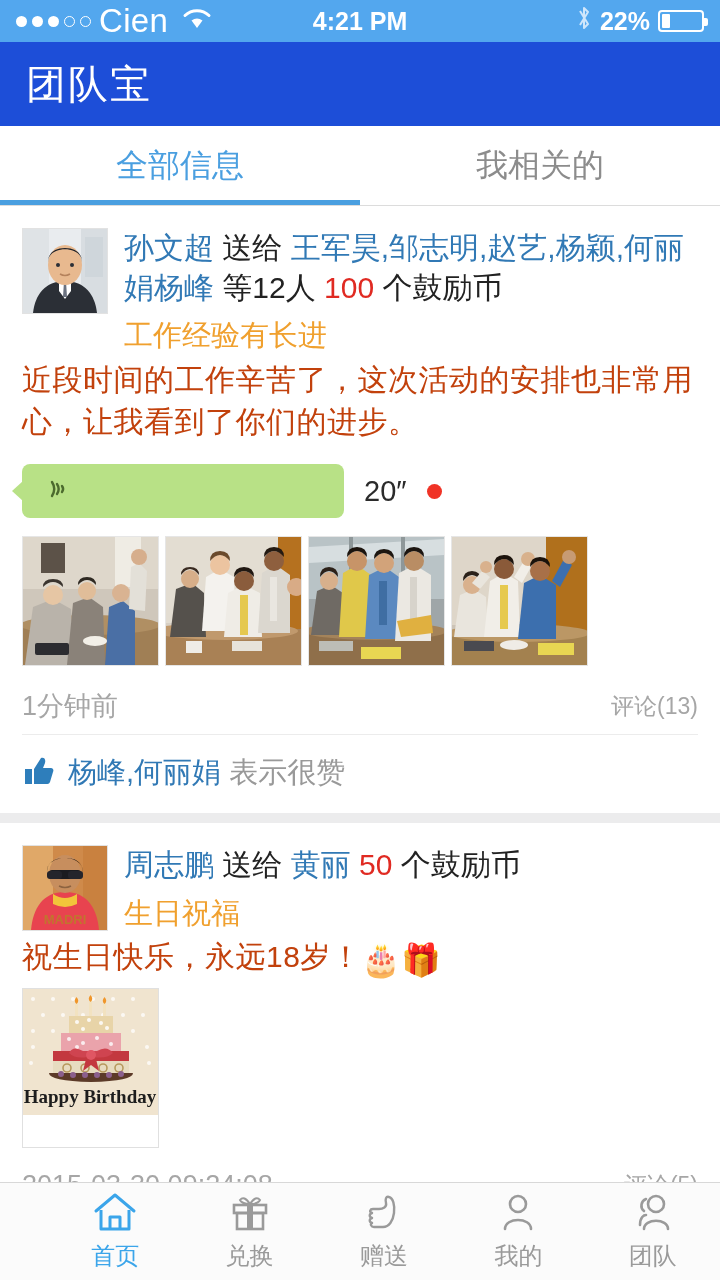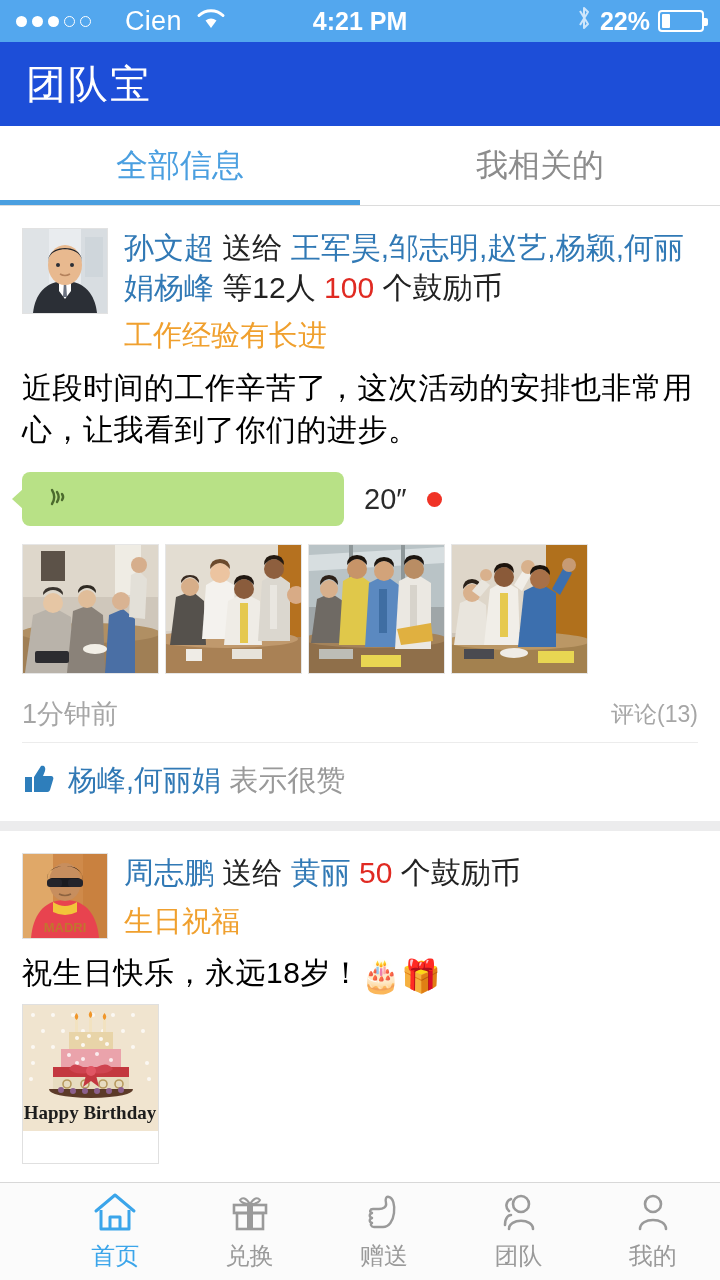--- a/index.html
+++ b/index.html
@@ -13,21 +13,21 @@
   
   .statusbar {
     height:42px; background:#53a7ee; color:#ffffff;
     display:flex; align-items:center; padding:0 16px; flex:none;
     font-size:25px; position:relative;
   }
   .sb-left { display:flex; align-items:center; gap:8px; }
   .dots { display:flex; align-items:center; gap:5px; }
   .dot { width:11px; height:11px; border-radius:50%; background:#ffffff; }
   .dot.hollow { background:transparent; border:1.5px solid #ffffff; }
-  .carrier { font-size:27px; letter-spacing:0.3px;margin-left:26px; }
+  .carrier { font-size:33px; letter-spacing:0.3px; }
   .wifi { margin-left:6px; display:inline-block; }
   .sb-center { position:absolute; left:0; right:0; text-align:center; font-weight:bold; font-size:25px; pointer-events:none; }
   .sb-right { margin-left:auto; display:flex; align-items:center; gap:8px; z-index:2; }
   .battery-pct { font-size:25px; font-weight:bold; }
   .battery {
     width:46px; height:22px; border:2px solid #ffffff; border-radius:4px;
     position:relative; display:flex; align-items:center; padding:2px;
   }
   .battery::after {
     content:""; position:absolute; right:-6px; top:6px; width:4px; height:8px;
@@ -54,21 +54,21 @@
   .post:last-child { border-bottom:none; }
   .post-top { display:flex; gap:16px; }
   .avatar { width:86px; height:86px; flex:none; border:1px solid #e2e2e2; overflow:hidden; }
   .avatar svg { display:block; }
   .post-body { flex:1; min-width:0; }
 
   .headline { font-size:30px; line-height:1.32; color:#222222; word-break:break-all; }
   .name-link { color:#3179b5; }
   .coin-num { color:#e02a22; }
   .sub-title { font-size:29px; color:#f0a02e; margin-top:10px; line-height:1.3; }
-  .content-text { font-size:30px; color:#000000; line-height:1.42; margin-top:12px; letter-spacing:0.5px; }
+  .content-text { font-size:30px; color:#c2410c; line-height:1.42; margin-top:4px; letter-spacing:0.5px; }
 
   
   .voice-row { display:flex; align-items:center; gap:20px; margin-top:20px; }
   .voice-bubble {
     width:322px; height:54px; background:#b8e186; border-radius:8px;
     position:relative; display:flex; align-items:center; padding-left:22px;
   }
   .voice-bubble::before {
     content:""; position:absolute; left:-10px; top:17px;
     border-top:10px solid transparent; border-bottom:10px solid transparent;
@@ -466,32 +466,32 @@
       <span>
         <svg width="46" height="42" viewBox="0 0 46 42">
           <path d="M12 18 C9 18 8 21 11 22 C8 23 8 26 11 27 C8 28 8 31 11 32 C9 33 10 36 13 36 L22 36 C28 36 32 30 33 22 C34 14 32 7 28 6 C25 5 24 8 25 12 C26 16 22 18 18 18Z" stroke="#9a9a9a" stroke-width="2.4" fill="none" stroke-linejoin="round"></path>
         </svg>
       </span>
       <span class="bn-label">赠送</span>
     </div>
     <div class="bn-item">
       <span>
         <svg width="46" height="42" viewBox="0 0 46 42">
+          <circle cx="23" cy="13" r="8" stroke="#9a9a9a" stroke-width="2.6" fill="none"></circle>
+          <path d="M10 38 C10 26 36 26 36 38" stroke="#9a9a9a" stroke-width="2.6" fill="none" stroke-linecap="round"></path>
+        </svg>
+      </span>
+      <span class="bn-label">我的</span>
+    </div>
+    <div class="bn-item">
+      <span>
+        <svg width="46" height="42" viewBox="0 0 46 42">
           <circle cx="26" cy="13" r="8" stroke="#9a9a9a" stroke-width="2.6" fill="none"></circle>
           <path d="M14 38 C14 27 38 27 38 38" stroke="#9a9a9a" stroke-width="2.6" fill="none" stroke-linecap="round"></path>
           <path d="M16 8 A7 7 0 0 0 14 20" stroke="#9a9a9a" stroke-width="2.6" fill="none" stroke-linecap="round"></path>
           <path d="M10 34 C10 26 14 24 16 24" stroke="#9a9a9a" stroke-width="2.6" fill="none" stroke-linecap="round"></path>
         </svg>
       </span>
       <span class="bn-label">团队</span>
     </div>
-    <div class="bn-item">
-      <span>
-        <svg width="46" height="42" viewBox="0 0 46 42">
-          <circle cx="23" cy="13" r="8" stroke="#9a9a9a" stroke-width="2.6" fill="none"></circle>
-          <path d="M10 38 C10 26 36 26 36 38" stroke="#9a9a9a" stroke-width="2.6" fill="none" stroke-linecap="round"></path>
-        </svg>
-      </span>
-      <span class="bn-label">我的</span>
-    </div>
   </div>
 
 </div>
 
 </body></html>

